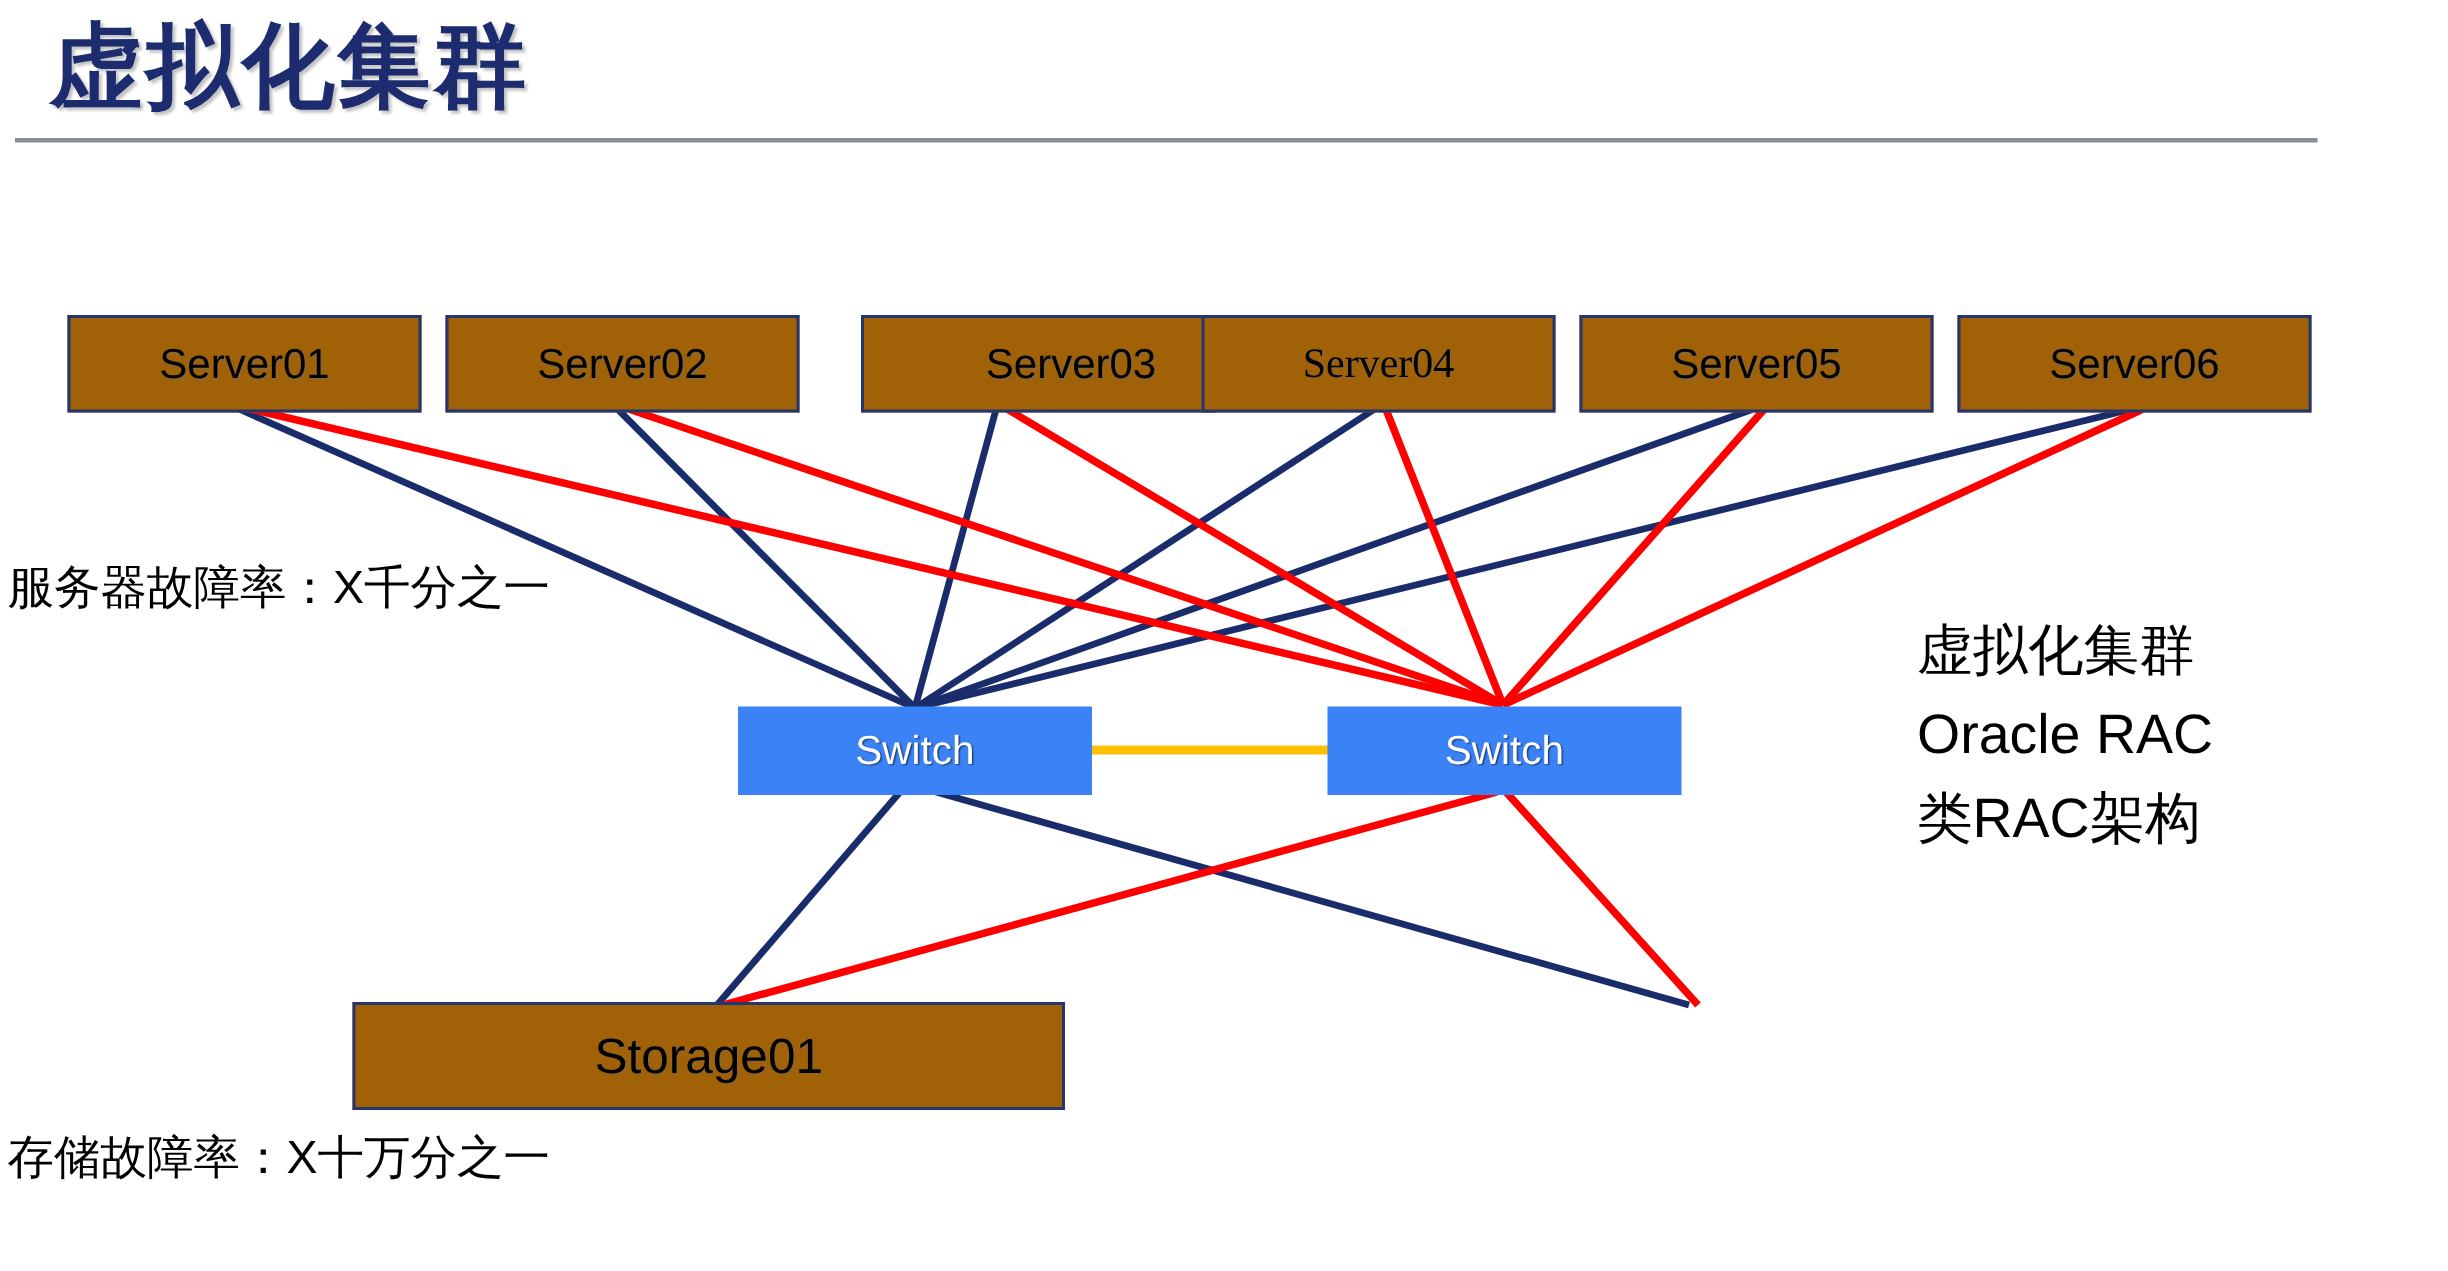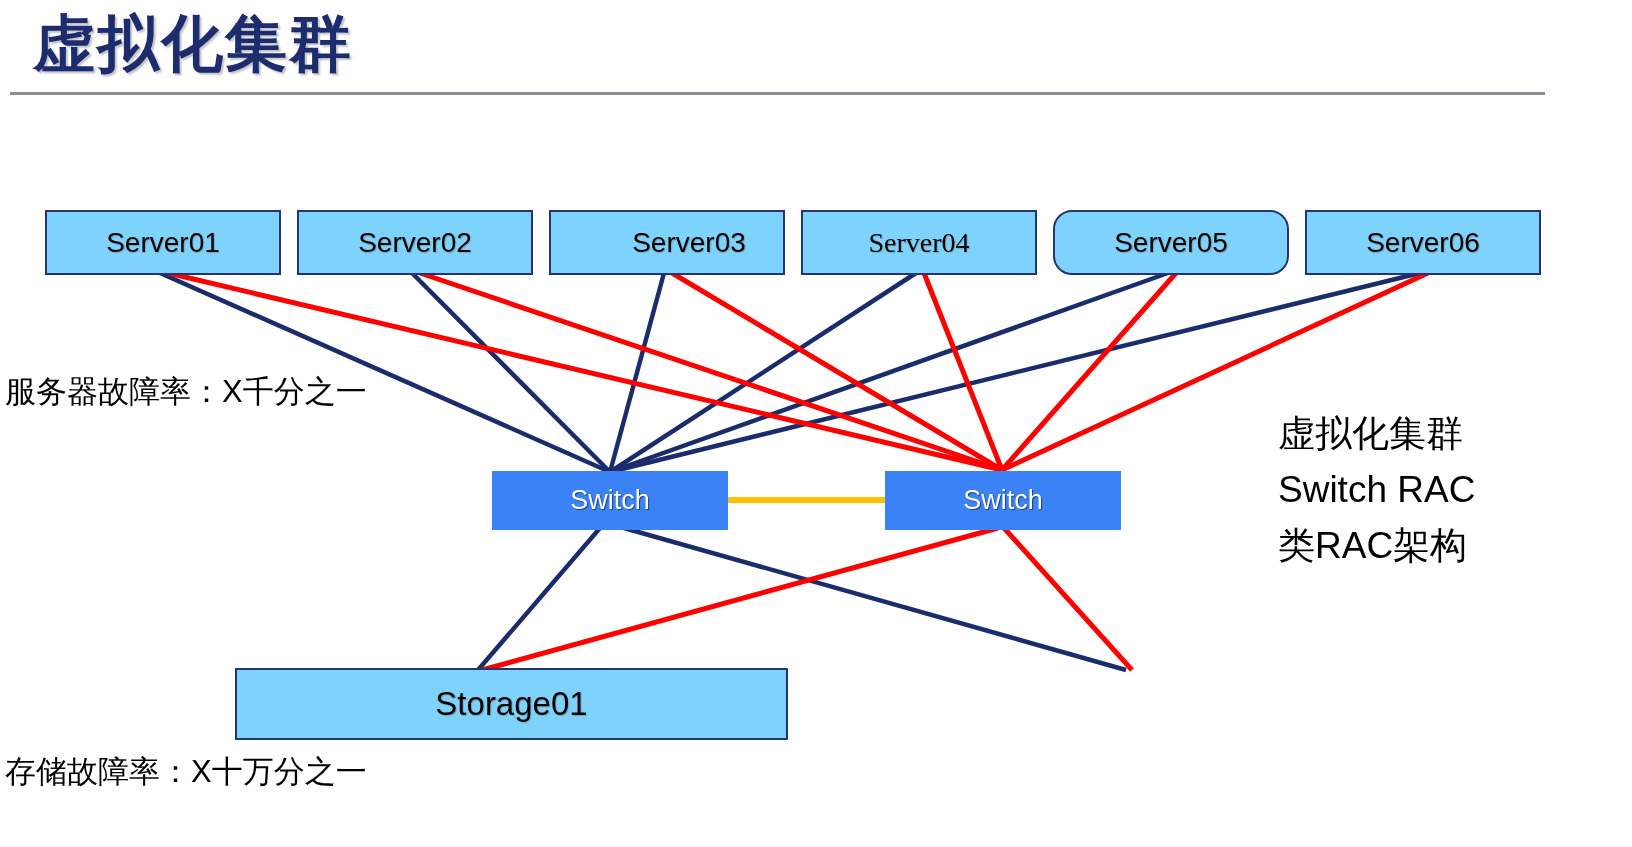--- a/index.html
+++ b/index.html
@@ -45,21 +45,21 @@
   .node {
     position: absolute;
     box-sizing: border-box;
     display: flex;
     align-items: center;
     justify-content: center;
     z-index: 2;
     white-space: nowrap;
   }
   .gray-node {
-    background: #7dd3fc;
+    background: #a16207;
     border: 2px solid #24356F;
     color: #000000;
     text-shadow: 1px 1px 1px rgba(110,110,110,0.45);
   }
   .server-node {
     top: 210px;
     width: 236px;
     height: 65px;
     font-size: 28px;
   }
@@ -67,21 +67,21 @@
     top: 471px;
     width: 236px;
     height: 59px;
     background: #3b82f6;
     color: #ffffff;
     font-size: 27px;
     text-shadow: 1px 1px 1px rgba(0,0,0,0.5);
   }
   .storage-node {
     top: 668px;
-    width: 553px;
+    width: 475px;
     height: 72px;
     font-size: 33px;
   }
   .side-label {
     position: absolute;
     left: 5px;
     font-size: 31px;
     color: #000000;
     z-index: 2;
     white-space: nowrap;
@@ -125,32 +125,32 @@
     <line x1="722" y1="500" x2="892" y2="500" stroke="#FFC000" stroke-width="6"></line>
 
     <line x1="600" y1="528" x2="478" y2="670" stroke="#1A2C6B" stroke-width="4.5"></line>
     <line x1="624" y1="528" x2="1126" y2="670" stroke="#1A2C6B" stroke-width="4.5"></line>
     <line x1="998" y1="528" x2="482" y2="670" stroke="#FF0000" stroke-width="5"></line>
     <line x1="1004" y1="528" x2="1132" y2="670" stroke="#FF0000" stroke-width="5"></line>
   </svg>
 
   <div class="node gray-node server-node" style="left:45px;">Server01</div>
   <div class="node gray-node server-node" style="left:297px;">Server02</div>
-  <div class="node gray-node server-node" style="left:549px;padding-left:44px;">Server03</div>
+  <div class="node gray-node server-node" style="left:574px;padding-left:44px;">Server03</div>
   <div class="node gray-node server-node" style="left:801px;font-family:Liberation Serif, serif;">Server04</div>
-  <div class="node gray-node server-node" style="left:1053px;border-radius:19px;">Server05</div>
+  <div class="node gray-node server-node" style="left:1053px;">Server05</div>
   <div class="node gray-node server-node" style="left:1305px;">Server06</div>
 
   <div class="node switch-node" style="left:492px;">Switch</div>
   <div class="node switch-node" style="left:885px;">Switch</div>
 
   <div class="node gray-node storage-node" style="left:235px;">Storage01</div>
 
   <div class="side-label" style="top:371px;">服务器故障率：X千分之一</div>
   <div class="side-label" style="top:751px;text-align:center;">存储故障率：X十万分之一</div>
 
   <div class="cluster-note">
     <div>虚拟化集群</div>
-    <div>Switch RAC</div>
+    <div>Oracle RAC</div>
     <div>类RAC架构</div>
   </div>
 
 </div>
 
 </body></html>

